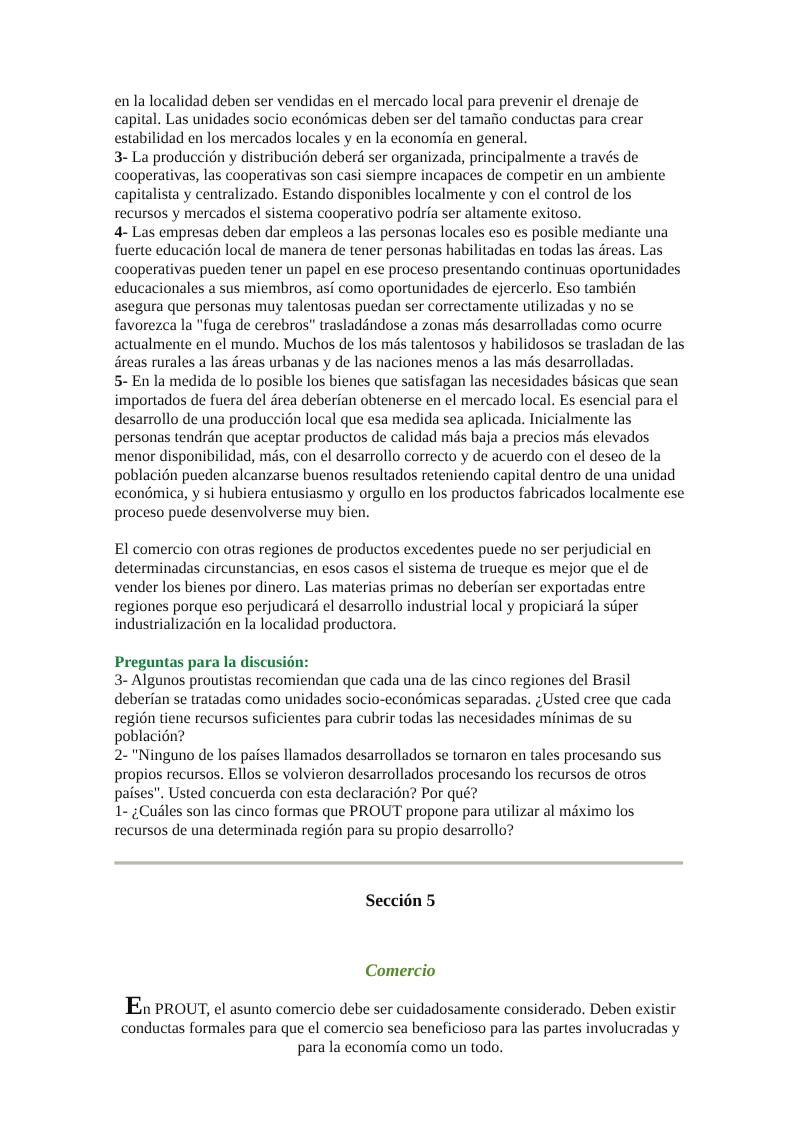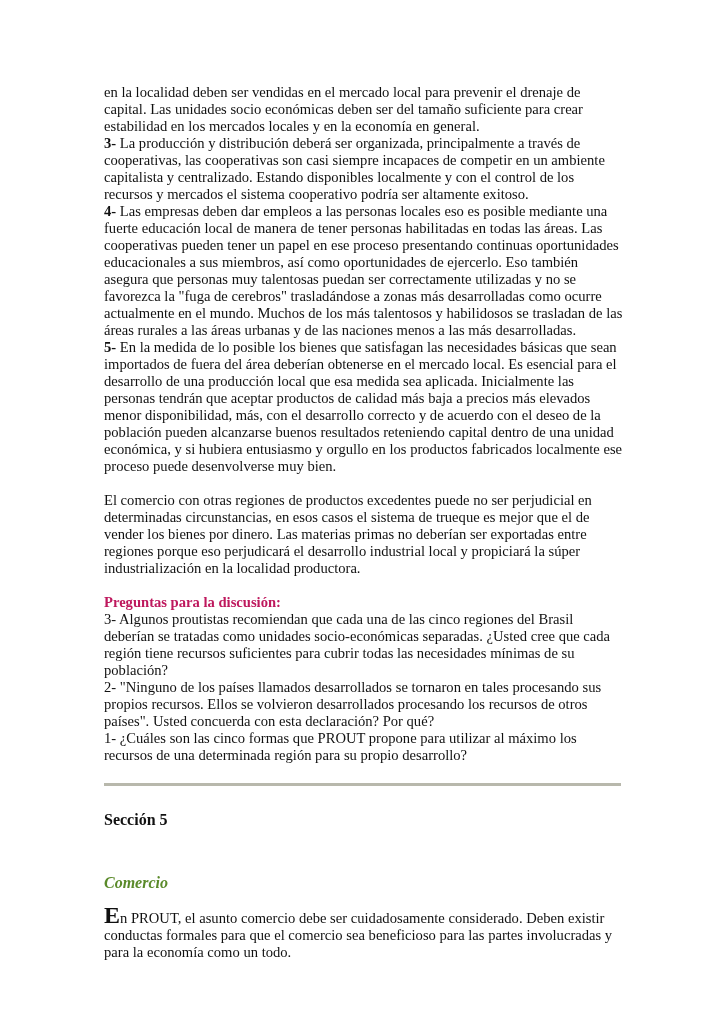--- a/index.html
+++ b/index.html
@@ -5,37 +5,37 @@
     html, body { margin: 0; padding: 0; background: #ffffff; }
     body { width: 724px; height: 1024px; overflow: hidden; position: relative; }
     .page {
       position: absolute; left: 104px; top: 84px; width: 520px;
       font-family: "Liberation Serif", "DejaVu Serif", serif;
       font-size: 14.6px; line-height: 17px; color: #111;
     }
     p { margin: 0; }
     .item b { font-weight: bold; }
     .gap { height: 17px; }
-    .q-head { color: #be185d; font-weight: bold; }
+    .q-head { color: #15803d; font-weight: bold; }
     hr.rule {
       border: none; height: 3px; background: #b8b8ac; margin: 0;
       position: absolute; left: 104px; width: 517px; top: 783px;
     }
     .sec { position: absolute; left: 104px; top: 810px; width: 520px;
-      font-family: "Liberation Serif", "DejaVu Serif", serif; font-size: 14.6px; line-height: 17px; color: #111; }
+      font-family: "Liberation Serif", "DejaVu Serif", serif; font-size: 14.6px; line-height: 17px; color: #111; text-align: center; }
     .sec-title { font-weight: bold; font-size: 16px; line-height: 19px; }
     .sec-sub { color: #5a8a2a; font-weight: bold; font-style: italic; font-size: 16px; line-height: 19px; margin-top: 44px; }
     .intro { margin-top: 15px; }
     .dropcap { font-weight: bold; font-size: 24px; line-height: 17px; }
   </style>
 </head>
 <body>
 
 <div class="page">
-  <p>en la localidad deben ser vendidas en el mercado local para prevenir el drenaje de capital. Las unidades socio económicas deben ser del tamaño suficiente para crear estabilidad en los mercados locales y en la economía en general.</p>
+  <p>en la localidad deben ser vendidas en el mercado local para prevenir el drenaje de capital. Las unidades socio económicas deben ser del tamaño conductas para crear estabilidad en los mercados locales y en la economía en general.</p>
   <p class="item"><b>3-</b><span> La producción y distribución deberá ser organizada, principalmente a través de cooperativas, las cooperativas son casi siempre incapaces de competir en un ambiente capitalista y centralizado. Estando disponibles localmente y con el control de los recursos y mercados el sistema cooperativo podría ser altamente exitoso.</span></p>
   <p class="item"><b>4-</b><span> Las empresas deben dar empleos a las personas locales eso es posible mediante una fuerte educación local de manera de tener personas habilitadas en todas las áreas. Las cooperativas pueden tener un papel en ese proceso presentando continuas oportunidades educacionales a sus miembros, así como oportunidades de ejercerlo. Eso también asegura que personas muy talentosas puedan ser correctamente utilizadas y no se favorezca la "fuga de cerebros" trasladándose a zonas más desarrolladas como ocurre actualmente en el mundo. Muchos de los más talentosos y habilidosos se trasladan de las áreas rurales a las áreas urbanas y de las naciones menos a las más desarrolladas.</span></p>
   <p class="item"><b>5-</b><span> En la medida de lo posible los bienes que satisfagan las necesidades básicas que sean importados de fuera del área deberían obtenerse en el mercado local. Es esencial para el desarrollo de una producción local que esa medida sea aplicada. Inicialmente las personas tendrán que aceptar productos de calidad más baja a precios más elevados menor disponibilidad, más, con el desarrollo correcto y de acuerdo con el deseo de la población pueden alcanzarse buenos resultados reteniendo capital dentro de una unidad económica, y si hubiera entusiasmo y orgullo en los productos fabricados localmente ese proceso puede desenvolverse muy bien.</span></p>
   <div class="gap"></div>
   <p>El comercio con otras regiones de productos excedentes puede no ser perjudicial en determinadas circunstancias, en esos casos el sistema de trueque es mejor que el de vender los bienes por dinero. Las materias primas no deberían ser exportadas entre regiones porque eso perjudicará el desarrollo industrial local y propiciará la súper industrialización en la localidad productora.</p>
   <div class="gap"></div>
   <p class="q-head">Preguntas para la discusión:</p>
   <p>3- Algunos proutistas recomiendan que cada una de las cinco regiones del Brasil deberían se tratadas como unidades socio-económicas separadas. ¿Usted cree que cada región tiene recursos suficientes para cubrir todas las necesidades mínimas de su población?</p>
   <p>2- "Ninguno de los países llamados desarrollados se tornaron en tales procesando sus propios recursos. Ellos se volvieron desarrollados procesando los recursos de otros países". Usted concuerda con esta declaración? Por qué?</p>
   <p>1- ¿Cuáles son las cinco formas que PROUT propone para utilizar al máximo los recursos de una determinada región para su propio desarrollo?</p>

